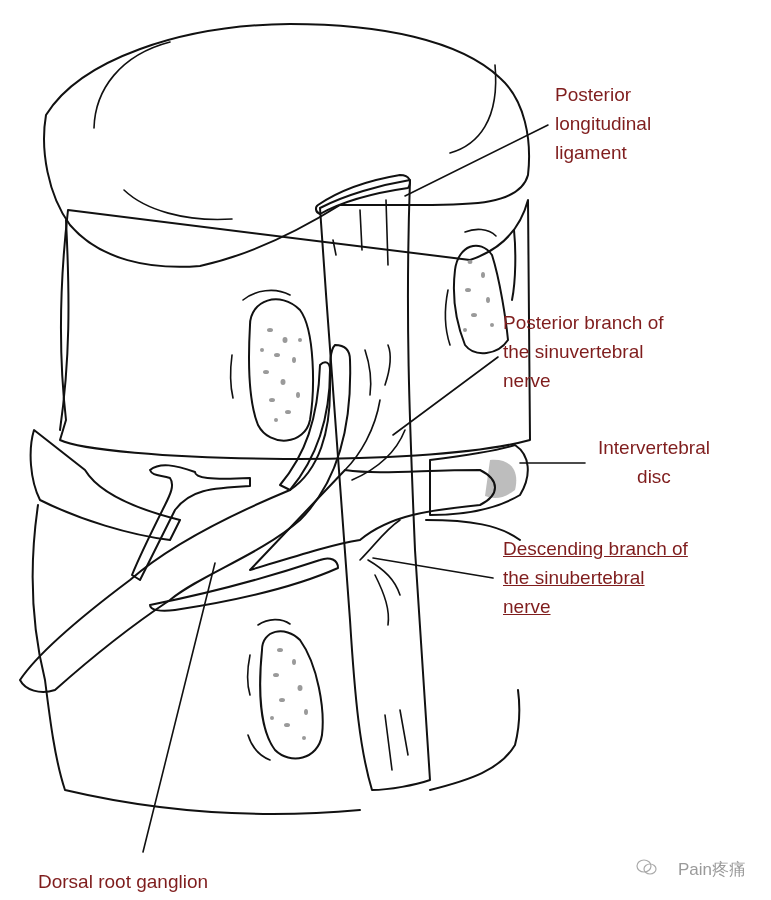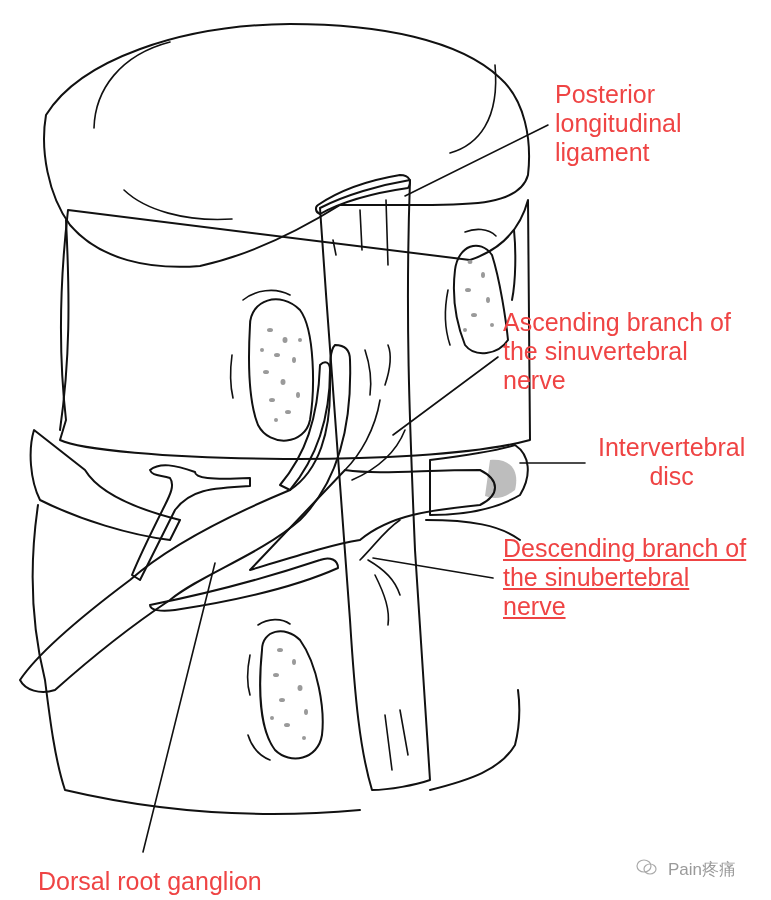--- a/index.html
+++ b/index.html
@@ -1,19 +1,19 @@
 <!DOCTYPE html>
 <html><head>
 <meta charset="utf-8">
 <style>
   html, body { margin: 0; padding: 0; background: #ffffff; }
   body { width: 771px; height: 900px; position: relative; overflow: hidden; font-family: "Liberation Sans", sans-serif; }
   #diagram { position: absolute; left: 0; top: 0; width: 771px; height: 900px; }
-  .label { position: absolute; font-size: 25px; line-height: 29px; color: #ef4444; white-space: pre-line; font-family: "Liberation Sans", sans-serif; }
-  .wm { position: absolute; left: 636px; top: 858px; font-size: 17px; color: #9a9a9a; font-family: "Liberation Sans", sans-serif; display: flex; align-items: center; gap: 10px; }
+  .label { position: absolute; font-size: 19px; line-height: 29px; color: #7f1d1d; white-space: pre-line; font-family: "Liberation Sans", sans-serif; }
+  .wm { position: absolute; left: 636px; top: 858px; font-size: 17px; color: #9a9a9a; font-family: "Liberation Sans", sans-serif; display: flex; align-items: center; gap: 20px; }
   .ln { stroke: #111; stroke-width: 2; fill: none; stroke-linecap: round; stroke-linejoin: round; }
   .thin { stroke: #111; stroke-width: 1.6; fill: none; stroke-linecap: round; }
 </style>
 </head>
 <body>
 
 <svg id="diagram" viewBox="0 0 771 900" xmlns="http://www.w3.org/2000/svg">
 
   <g>
     <path class="ln" fill="#ffffff" d="M68,210 C60,280 58,350 66,420 L60,440 C100,460 420,470 530,440 L528,200 C520,230 500,250 470,260 Z"></path>
@@ -121,21 +121,21 @@
     <path class="thin" d="M393,435 L498,357"></path>
     <path class="thin" d="M520,463 L585,463"></path>
     <path class="thin" d="M373,558 L493,578"></path>
     <path class="thin" d="M215,563 L143,852"></path>
   </g>
 </svg>
 
 <div class="label" style="left:555px; top:80px;">Posterior
 longitudinal
 ligament</div>
-<div class="label" style="left:503px; top:308px;">Ascending branch of
+<div class="label" style="left:503px; top:308px;">Posterior branch of
 the sinuvertebral
 nerve</div>
 <div class="label" style="left:598px; top:433px;text-align:center;">Intervertebral
 disc</div>
 <div class="label" style="left:503px; top:534px;text-decoration:underline;">Descending branch of
 the sinubertebral
 nerve</div>
 <div class="label" style="left:38px; top:856px;margin-top:11px;">Dorsal root ganglion</div>
 
 <div class="wm">

